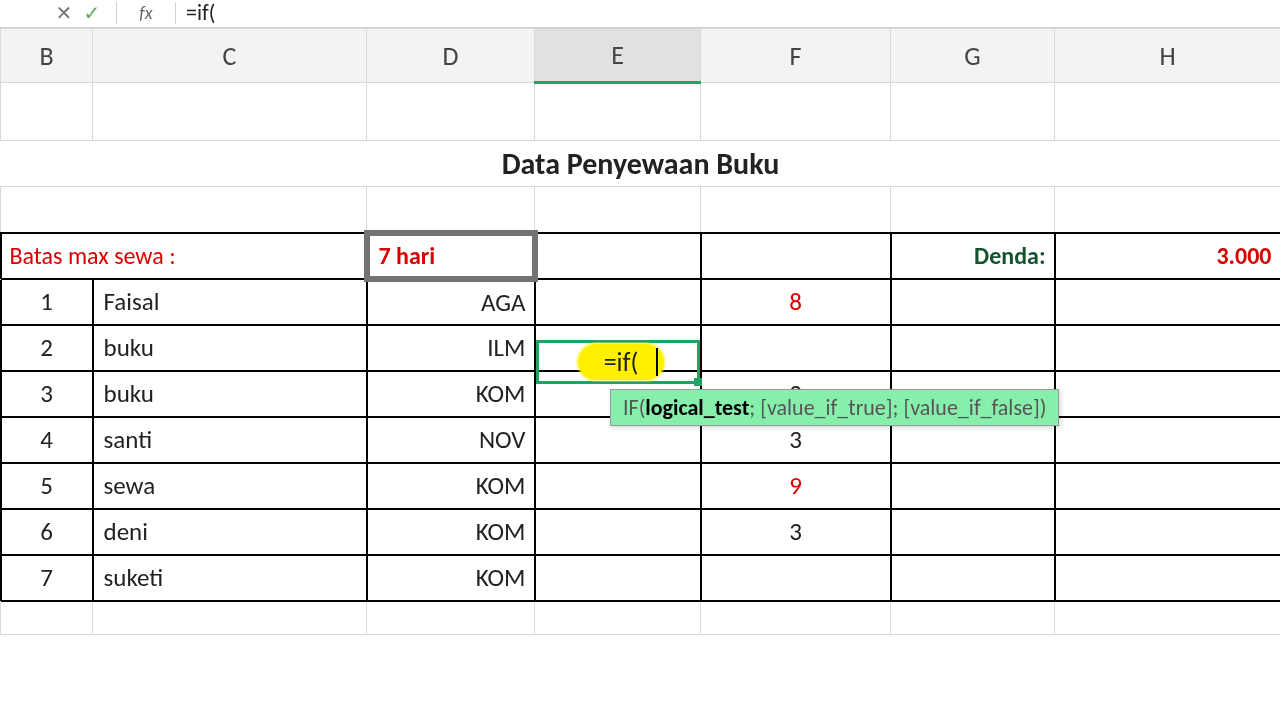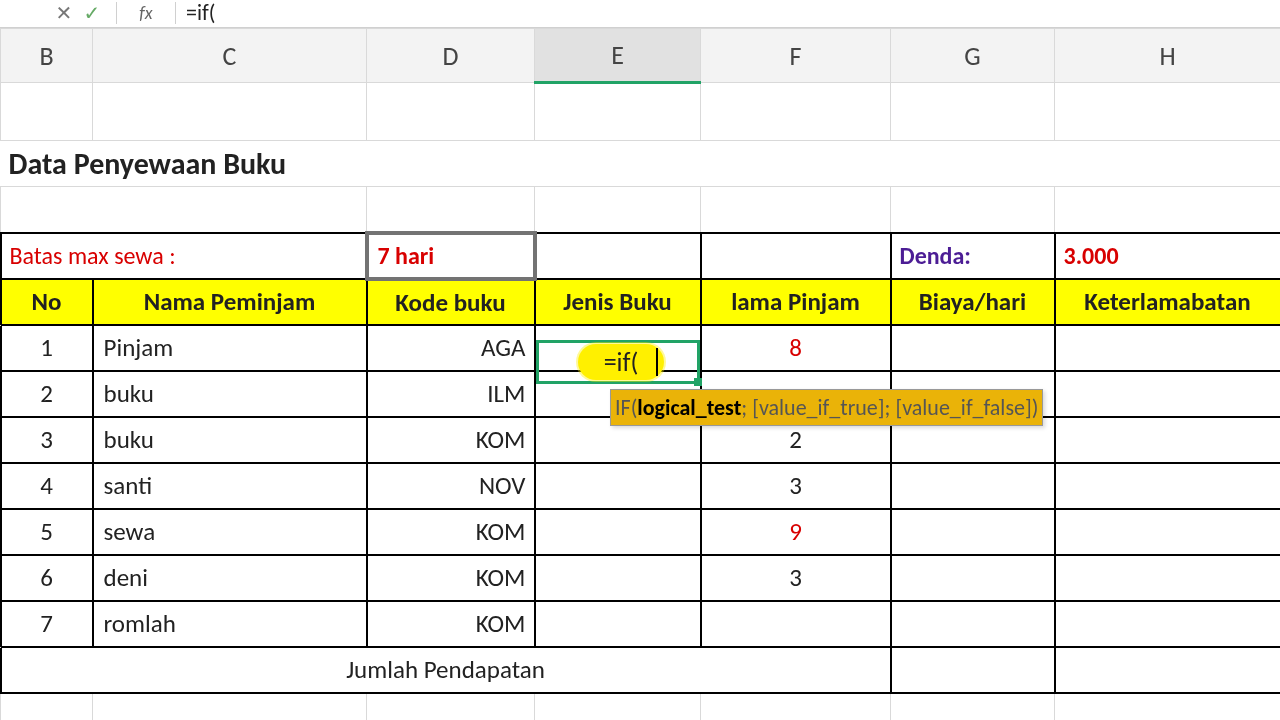--- a/index.html
+++ b/index.html
@@ -24,27 +24,27 @@
   col.cB{width:92px;}
   col.cC{width:274px;}
   col.cD{width:168px;}
   col.cE{width:166px;}
   col.cF{width:190px;}
   col.cG{width:164px;}
   col.cH{width:226px;}
 
   
   .row-blank td{height:58px;}
-  .title td { font-size:30px; font-weight:bold; border-left:none; border-right:none;}
+  .title td { text-align:center; font-size:30px; font-weight:bold; border-left:none; border-right:none;}
   .sep td{height:46px;}
 
   .notice { color:#d80000; font-weight:normal; font-size:26px;}
   .value7 { color:#d80000; font-weight:bold; font-size:26px;}
-  .denda  { color:#4c1d95; font-weight:bold; font-size:26px; text-align:left;}
-  .denda-val{ color:#d80000; font-weight:bold; font-size:26px; }
+  .denda  { color:#14532d; font-weight:bold; font-size:26px; text-align:right;}
+  .denda-val{ color:#d80000; font-weight:bold; font-size:26px; text-align:right;}
 
   tr.hdr td { background:#ffff00; font-weight:bold; text-align:center; font-size:25px; border:2px solid #000;}
   tr.data td { border:2px solid #000; font-size:25px;}
   tr.data td.num { text-align:center;}
   tr.data td.name{ text-align:left; padding-left:10px;}
   tr.data td.kode{ text-align:right;}
   tr.data td.lama{ text-align:center;}
   tr.data td.lama.red{ color:#d80000;}
   tr.footer td{ border:2px solid #000; text-align:center; font-size:25px;}
   tr.tail td{ border:1px solid #d9d9d9; height:34px;}
@@ -65,21 +65,21 @@
   .editing .cursor{
     display:inline-block; width:2px; height:28px; background:#000; vertical-align:middle; margin-left:-8px;
   }
   .handle{
     position:absolute; right:-5px; bottom:-5px; width:8px; height:8px; background:#21a366;
   }
 
   
   .tooltip{
     position:absolute; left:610px; top:389px;
-    background:#eab308; border:1px solid #999; padding:4px 4px;
+    background:#86efac; border:1px solid #999; padding:4px 12px;
     font-size:22px; color:#555; box-shadow:2px 2px 4px rgba(0,0,0,.15);
     white-space:nowrap;
   }
   .tooltip b{ color:#000; font-weight:bold;}
 </style>
 </head>
 <body>
 
 <div class="fbar">
   <span class="btn">✕</span>
@@ -137,44 +137,34 @@
         <td></td>
         <td></td>
         <td></td>
         <td></td>
         <td></td>
       </tr>
 
   <tr>
     <td></td>
     <td class="notice" colspan="2" style="border:2px solid #000;border-right:2px solid #000;">Batas max sewa :</td>
-    <td class="value7" style="border:4px solid #737373;padding-left:9px;">7 hari</td>
+    <td class="value7" style="border:6px solid #737373;padding-left:9px;">7 hari</td>
     <td style="border:2px solid #000;"></td>
     <td style="border:2px solid #000;"></td>
     <td class="denda" style="border:2px solid #000;">Denda:</td>
     <td class="denda-val" style="border:2px solid #000;">3.000</td>
   </tr>
 
-  <tr class="hdr">
-    <td style="background:#fff;border:1px solid #d9d9d9;"></td>
-    <td>No</td>
-    <td>Nama Peminjam</td>
-    <td>Kode buku</td>
-    <td>Jenis Buku</td>
-    <td>lama Pinjam</td>
-    <td>Biaya/hari</td>
-    <td>Keterlamabatan</td>
-  </tr>
 
   </tbody>
     <tbody id="rows">
       <tr class="data">
         <td style="background:#fff;border:1px solid #d9d9d9;"></td>
         <td class="num">1</td>
-        <td class="name">Pinjam</td>
+        <td class="name">Faisal</td>
         <td class="kode">AGA</td>
         <td></td>
         <td class="lama red">8</td>
         <td></td>
         <td></td>
       </tr>
       <tr class="data">
         <td style="background:#fff;border:1px solid #d9d9d9;"></td>
         <td class="num">2</td>
         <td class="name">buku</td>
@@ -220,36 +210,30 @@
         <td class="name">deni</td>
         <td class="kode">KOM</td>
         <td></td>
         <td class="lama">3</td>
         <td></td>
         <td></td>
       </tr>
       <tr class="data">
         <td style="background:#fff;border:1px solid #d9d9d9;"></td>
         <td class="num">7</td>
-        <td class="name">romlah</td>
+        <td class="name">suketi</td>
         <td class="kode">KOM</td>
         <td></td>
         <td class="lama"></td>
         <td></td>
         <td></td>
       </tr>
     </tbody>
 
   <tbody>
-      <tr class="footer">
-    <td style="background:#fff;border:1px solid #d9d9d9;"></td>
-    <td colspan="5">Jumlah Pendapatan</td>
-    <td></td>
-        <td></td>
-  </tr>
 
   <tr class="tail">
         <td></td>
         <td></td>
         <td></td>
         <td></td>
         <td></td>
         <td></td>
         <td></td>
         <td></td>

